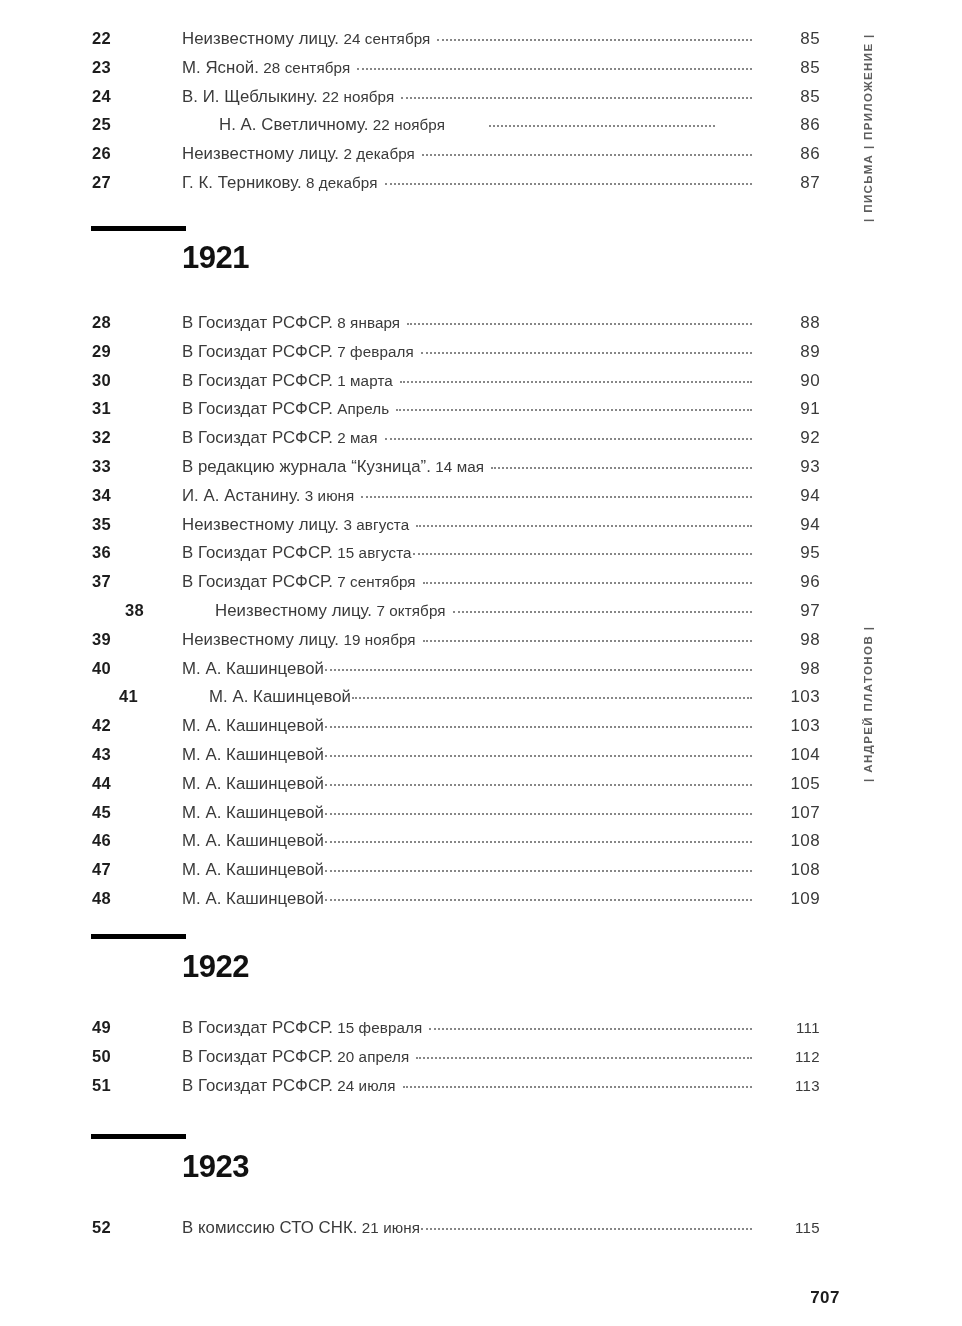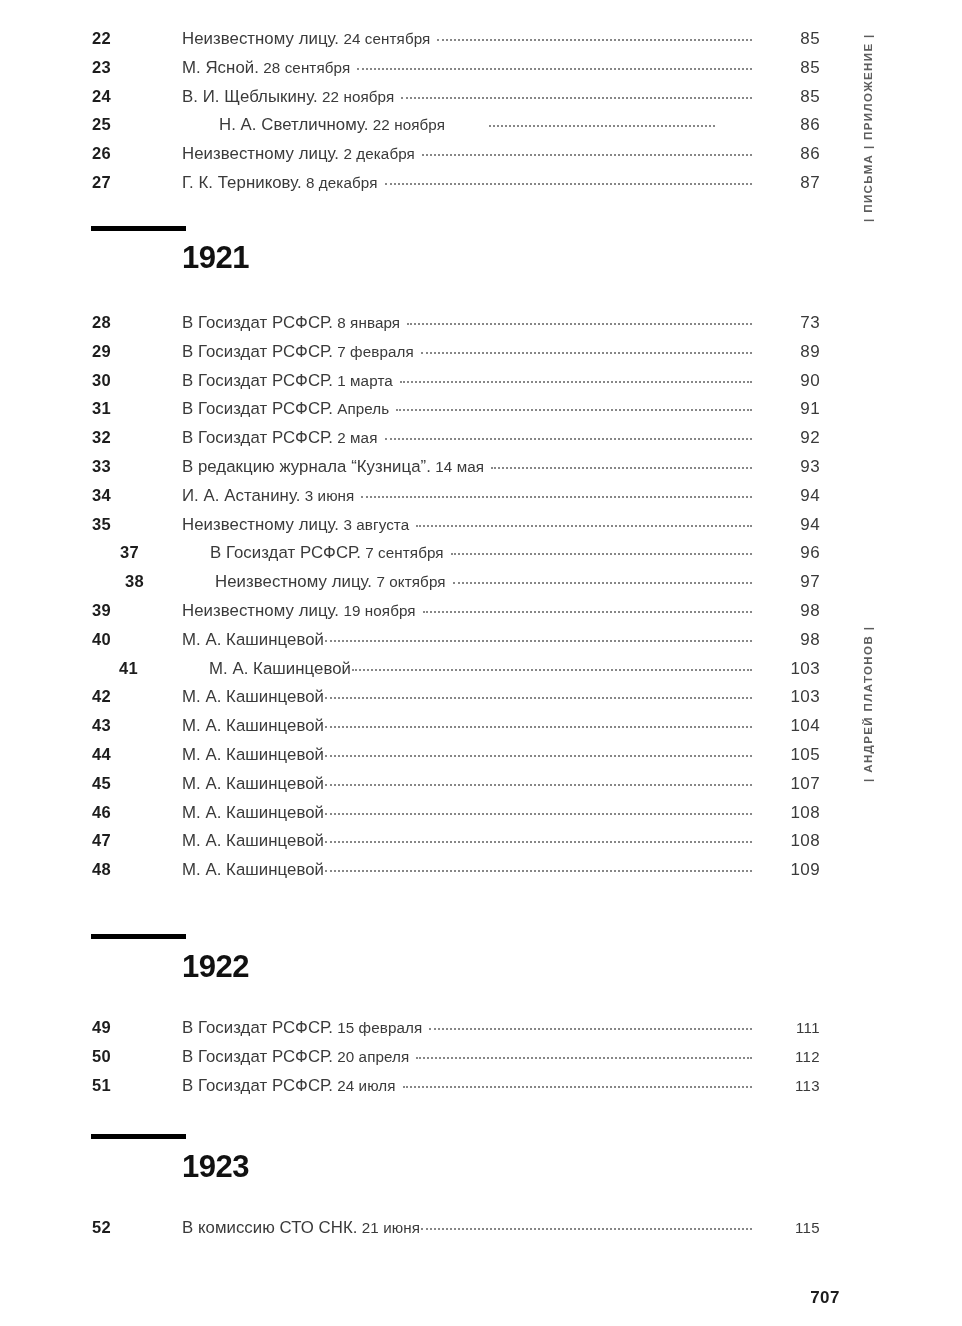--- a/index.html
+++ b/index.html
@@ -172,21 +172,21 @@
       </div>
       <div class="year-group">
         <div class="year-rule" style="top: 226px;"></div>
         <div class="year-label" style="top: 240px;">1921</div>
       </div>
       <div class="toc-block" style="top: 313px;">
         <div class="toc-row" style="height: 28.8px;">
           <div class="toc-num">28</div>
           <div class="toc-title">В Госиздат РСФСР.<span class="osf"> 8 января</span></div>
           <div class="toc-leader"></div>
-          <div class="toc-page">73</div>
+          <div class="toc-page">88</div>
         </div>
         <div class="toc-row" style="height: 28.8px;">
           <div class="toc-num">29</div>
           <div class="toc-title">В Госиздат РСФСР.<span class="osf"> 7 февраля</span></div>
           <div class="toc-leader"></div>
           <div class="toc-page">89</div>
         </div>
         <div class="toc-row" style="height: 28.8px;">
           <div class="toc-num">30</div>
           <div class="toc-title">В Госиздат РСФСР.<span class="osf"> 1 марта</span></div>
@@ -216,21 +216,27 @@
           <div class="toc-title">И. А. Астанину.<span class="osf"> 3 июня</span></div>
           <div class="toc-leader"></div>
           <div class="toc-page">94</div>
         </div>
         <div class="toc-row" style="height: 28.8px;">
           <div class="toc-num">35</div>
           <div class="toc-title">Неизвестному лицу.<span class="osf"> 3 августа</span></div>
           <div class="toc-leader"></div>
           <div class="toc-page">94</div>
         </div>
-        <div class="toc-row" style="height: 28.8px; padding-left: 28px;">
+        <div class="toc-row" style="height: 28.8px;">
+          <div class="toc-num">36</div>
+          <div class="toc-title">В Госиздат РСФСР.<span class="osf"> 15 августа</span></div>
+          <div class="toc-leader tight"></div>
+          <div class="toc-page">95</div>
+        </div>
+        <div class="toc-row" style="height: 28.8px;">
           <div class="toc-num">37</div>
           <div class="toc-title">В Госиздат РСФСР.<span class="osf"> 7 сентября</span></div>
           <div class="toc-leader"></div>
           <div class="toc-page">96</div>
         </div>
         <div class="toc-row" style="height: 28.8px; padding-left: 33px;">
           <div class="toc-num">38</div>
           <div class="toc-title">Неизвестному лицу.<span class="osf"> 7 октября</span></div>
           <div class="toc-leader"></div>
           <div class="toc-page">97</div>

